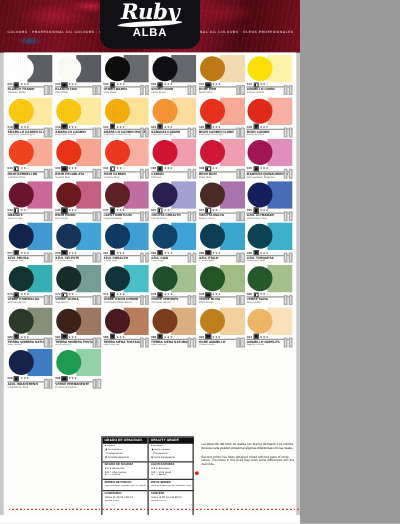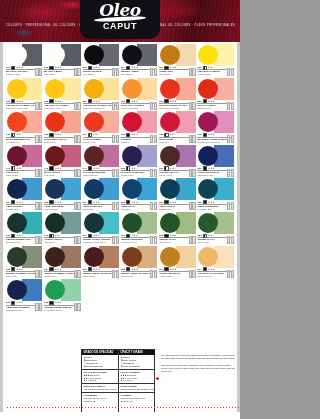--- a/index.html
+++ b/index.html
@@ -108,23 +108,23 @@
 <body>
 
 <div class="page">
 
   <div class="header">
     <div class="paint-tex"></div>
     <div class="paint-streak"></div>
     <div class="hdr-tag left">COLOURS · PROFESSIONAL OIL COLOURS · ÓLEOS PROFESIONALES</div>
     <div class="hdr-tag right">FESSIONAL OIL COLOURS · ÓLEOS PROFESIONALES</div>
     <div class="logo">
-      <div class="logo-word">Oleo</div>
+      <div class="logo-word">Ruby</div>
       <div class="logo-swash"></div>
-      <div class="logo-alba">CAPUT</div>
+      <div class="logo-alba">ALBA</div>
     </div>
   </div>
 
   <div class="sheet">
     <div class="grid" id="grid">
         <div class="row">
           <div class="cell">
             <div class="sw-wrap">
               <div class="tint" style="background:#3d4248"></div>
               <div class="tint-dots"></div>

